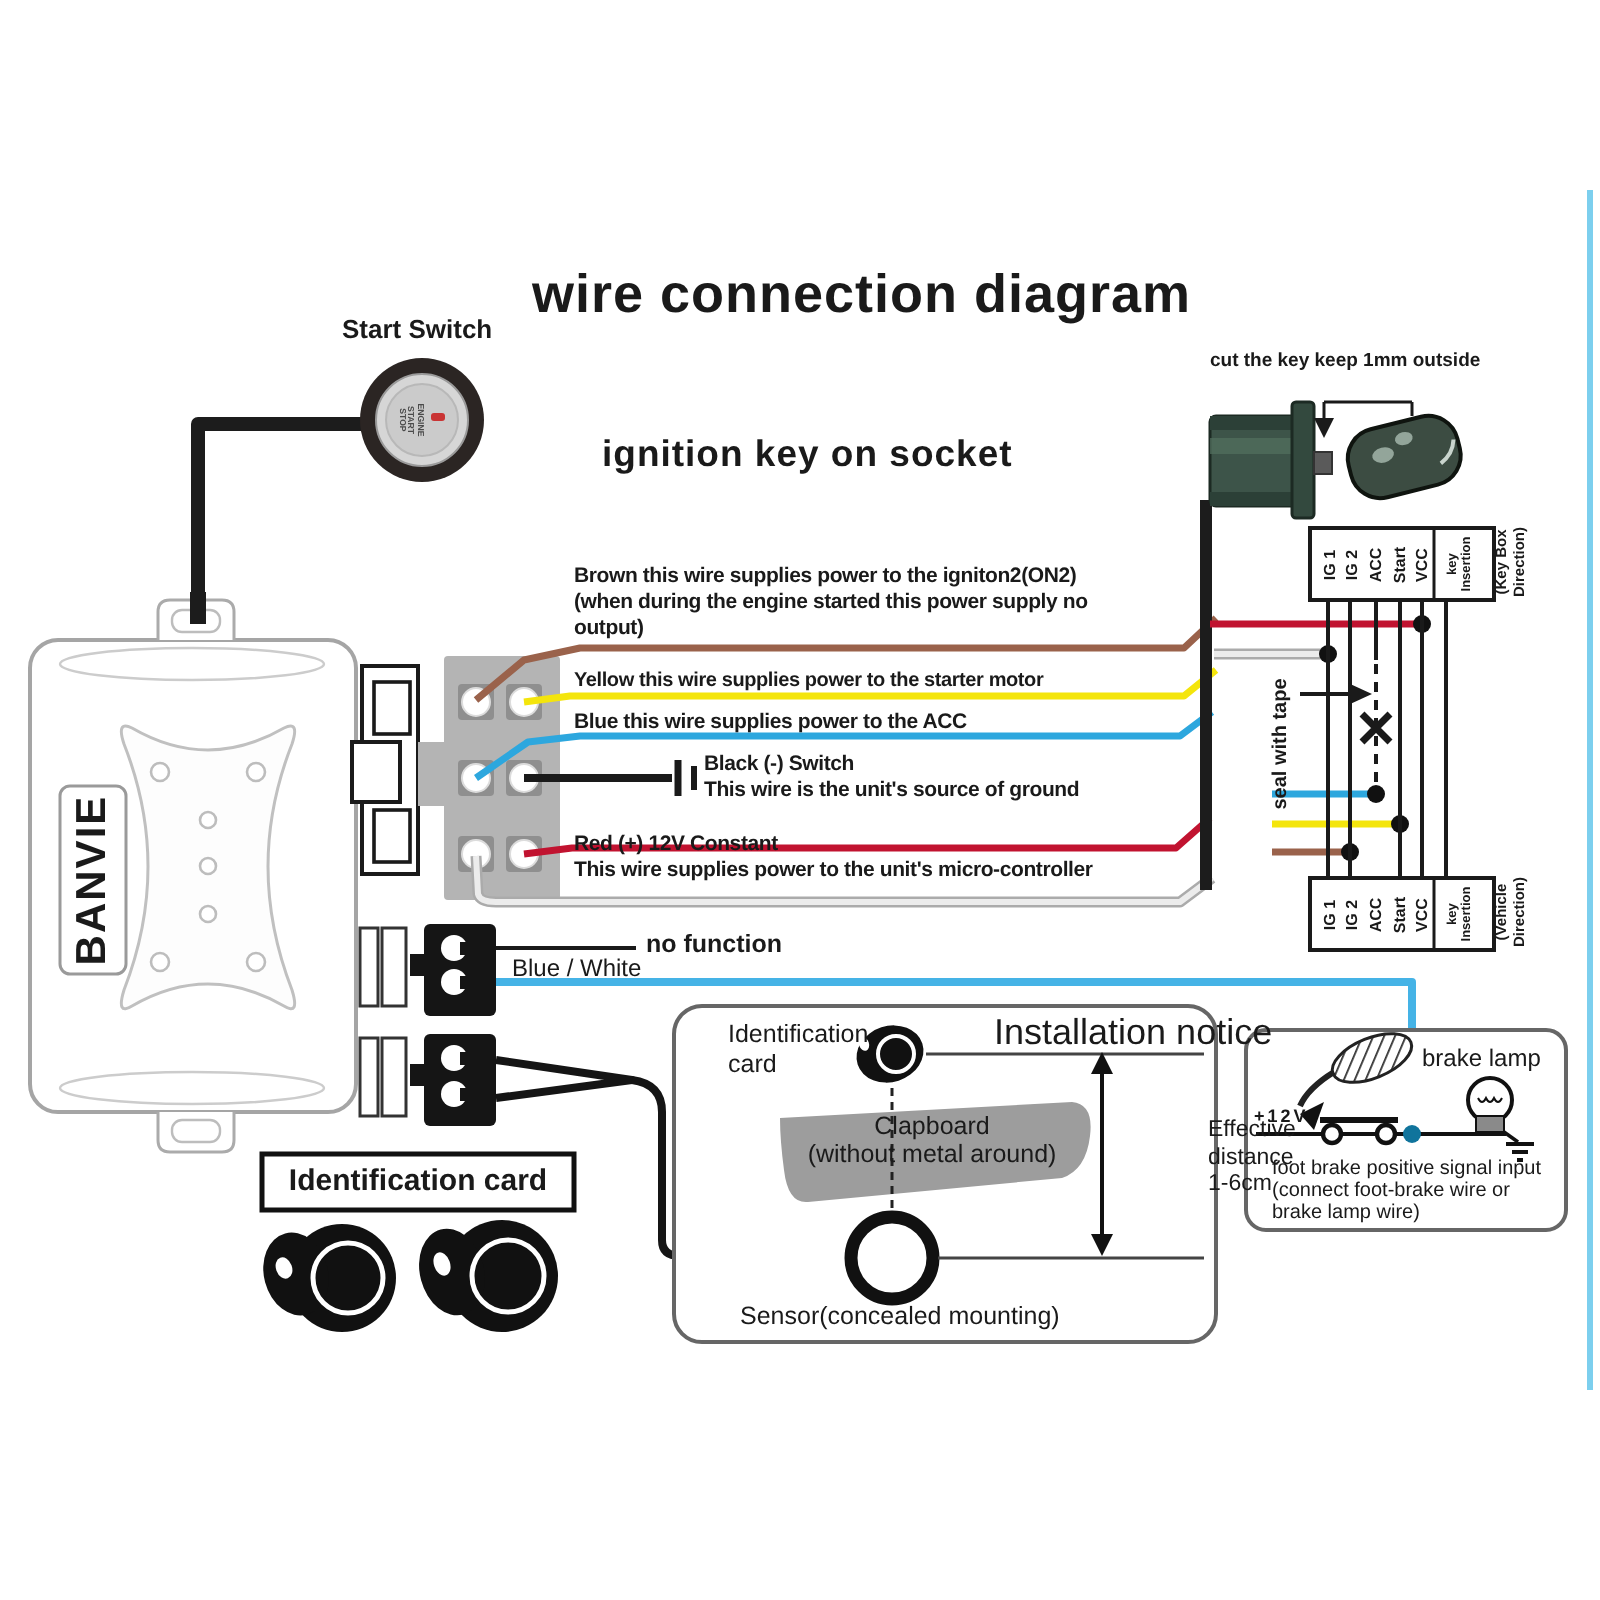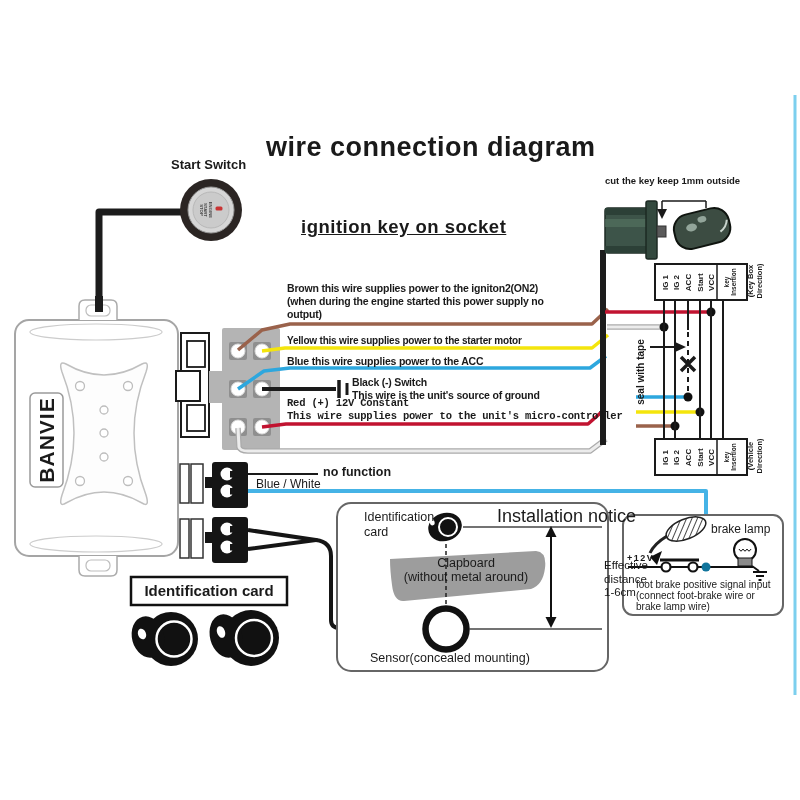--- a/index.html
+++ b/index.html
@@ -256,39 +256,39 @@
       <g stroke="#111">
         <line x1="753" y1="572" x2="767" y2="572" stroke-width="2"></line>
         <line x1="756" y1="576" x2="764" y2="576" stroke-width="2"></line>
         <line x1="758.5" y1="580" x2="761.5" y2="580" stroke-width="2"></line>
       </g>
     </g>
   </g>
 </svg>
 
 <div class="txt b" style="left:266px;top:131px;font-size:27px;letter-spacing:0.5px;">wire connection diagram</div>
-<div class="txt b" style="left:301px;top:216px;font-size:18.5px;letter-spacing:0.5px;text-decoration:underline;">ignition key on socket</div>
+<div class="txt b" style="left:301px;top:216px;font-size:18.5px;letter-spacing:0.5px;">ignition key on socket</div>
 
 <div class="txt b" style="left:171px;top:157px;font-size:13px;">Start Switch</div>
 <div class="txt b rotcw" style="left:191px;top:198px;width:28px;height:24px;font-size:4.3px;line-height:1.15;color:#4a4a4a;">ENGINE
 START
 STOP</div>
 
 <div class="txt b rotccw" style="left:-1px;top:423px;width:95px;height:34px;font-size:21px;letter-spacing:1px;">BANVIE</div>
 
 <div class="txt b" style="left:605px;top:175px;font-size:9.5px;">cut the key keep 1mm outside</div>
 
 <div class="txt b" style="left:287px;top:282px;font-size:10.5px;line-height:13px;letter-spacing:-0.2px;">Brown  this wire supplies power to the igniton2(ON2)
 (when during the engine started this power supply no
 output)</div>
 <div class="txt b" style="left:287px;top:335px;font-size:10px;letter-spacing:-0.2px;">Yellow  this wire supplies power to the starter motor</div>
 <div class="txt b" style="left:287px;top:355px;font-size:10.5px;letter-spacing:-0.2px;text-align:center;">Blue  this wire supplies power to the ACC</div>
 <div class="txt b" style="left:352px;top:376px;font-size:10.5px;line-height:12.5px;letter-spacing:-0.2px;">Black (-) Switch
 This wire is the unit's source of ground</div>
-<div class="txt b" style="left:287px;top:397px;font-size:10.5px;line-height:12.5px;letter-spacing:-0.2px;font-family:Liberation Mono, monospace;">Red (+) 12V Constant
+<div class="txt b" style="left:287px;top:416px;font-size:10.5px;line-height:12.5px;letter-spacing:-0.2px;">Red (+) 12V Constant
 This wire supplies power to the unit's micro-controller</div>
 
 <div class="txt b" style="left:323px;top:465px;font-size:12.5px;">no function</div>
 <div class="txt" style="left:256px;top:477px;font-size:12px;">Blue / White</div>
 
 <div class="txt b rotccw" style="left:598px;top:366px;width:86px;height:12px;font-size:10px;">seal with tape</div>
 
 <div class="txt b rotccw" style="left:648.5px;top:276.5px;width:32px;height:11px;font-size:8px;">IG 1</div>
 <div class="txt b rotccw" style="left:659.5px;top:276.5px;width:32px;height:11px;font-size:8px;">IG 2</div>
 <div class="txt b rotccw" style="left:672px;top:276.5px;width:32px;height:11px;font-size:8px;">ACC</div>

